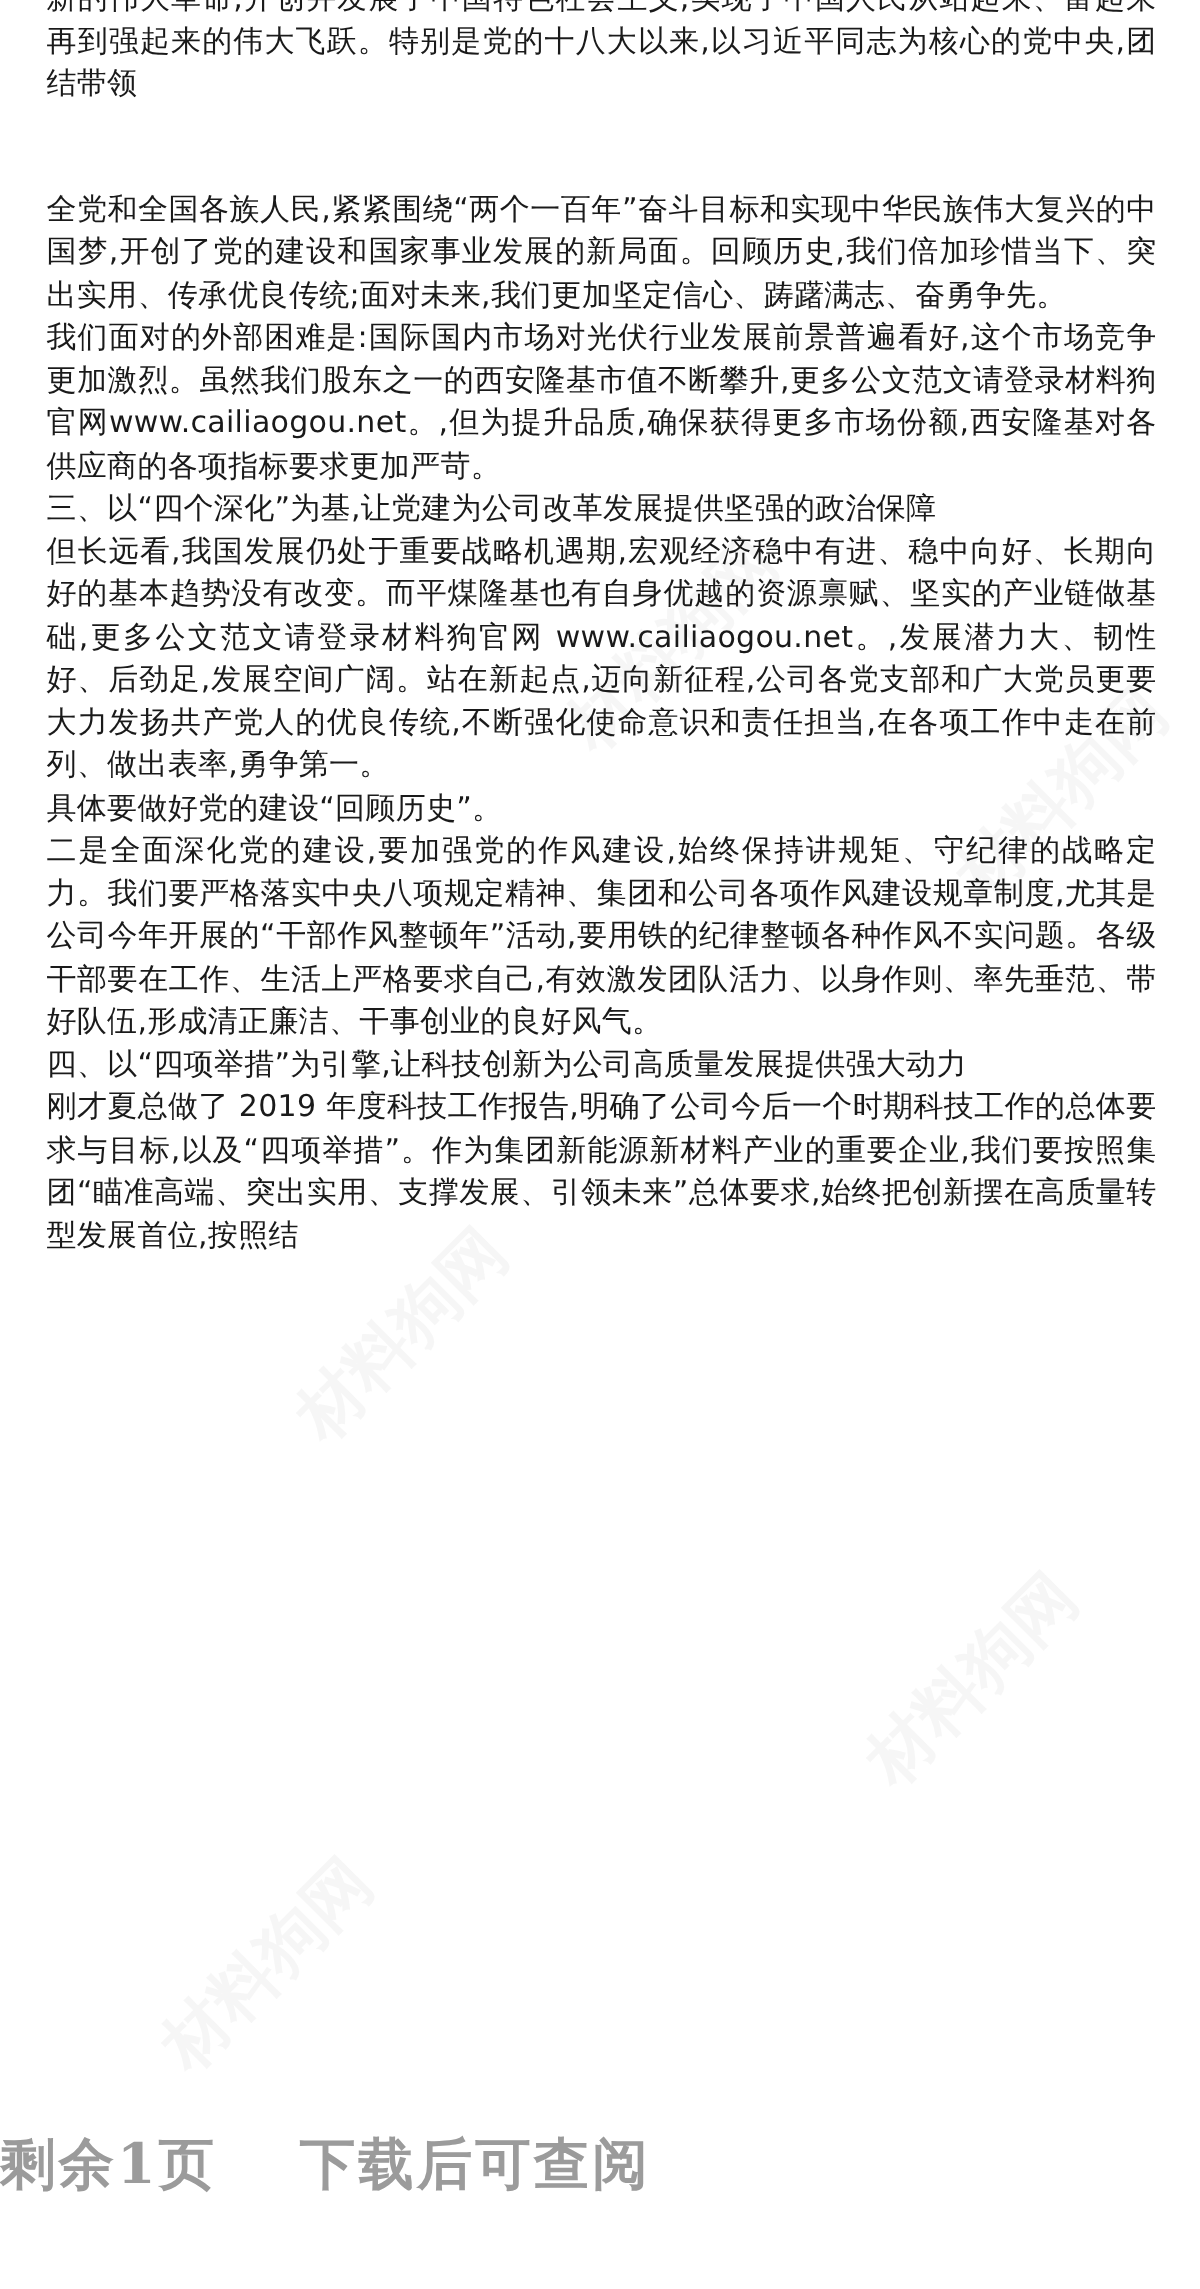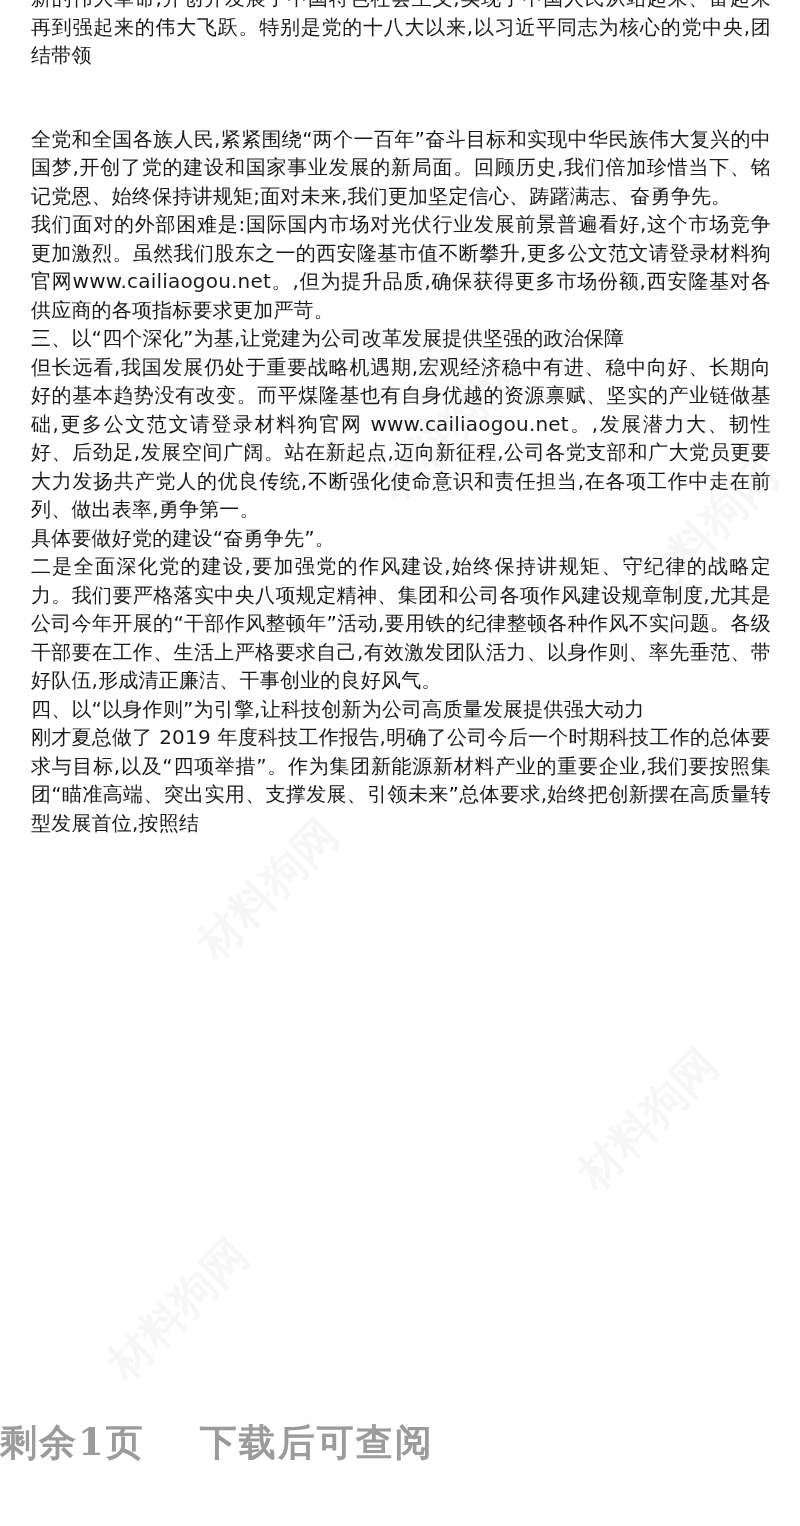--- a/index.html
+++ b/index.html
@@ -76,27 +76,27 @@
 
   <div class="wm wm1">材料狗网</div>
   <div class="wm wm2">材料狗网</div>
   <div class="wm wm3">材料狗网</div>
   <div class="wm wm4">材料狗网</div>
   <div class="wm wm5">材料狗网</div>
 
   <div class="doc-body">
     <p class="intro-para">新的伟大革命,开创并发展了中国特色社会主义,实现了中国人民从站起来、富起来再到强起来的伟大飞跃。特别是党的十八大以来,以习近平同志为核心的党中央,团结带领</p>
     <div>
-        <p class="para">全党和全国各族人民,紧紧围绕“两个一百年”奋斗目标和实现中华民族伟大复兴的中国梦,开创了党的建设和国家事业发展的新局面。回顾历史,我们倍加珍惜当下、铭记党恩、始终保持讲规矩;面对未来,我们更加坚定信心、踌躇满志、奋勇争先。</p>
+        <p class="para">全党和全国各族人民,紧紧围绕“两个一百年”奋斗目标和实现中华民族伟大复兴的中国梦,开创了党的建设和国家事业发展的新局面。回顾历史,我们倍加珍惜当下、突出实用、传承优良传统;面对未来,我们更加坚定信心、踌躇满志、奋勇争先。</p>
         <p class="para">我们面对的外部困难是:国际国内市场对光伏行业发展前景普遍看好,这个市场竞争更加激烈。虽然我们股东之一的西安隆基市值不断攀升,更多公文范文请登录材料狗官网www.cailiaogou.net。,但为提升品质,确保获得更多市场份额,西安隆基对各供应商的各项指标要求更加严苛。</p>
         <p class="para">三、以“四个深化”为基,让党建为公司改革发展提供坚强的政治保障</p>
         <p class="para">但长远看,我国发展仍处于重要战略机遇期,宏观经济稳中有进、稳中向好、长期向好的基本趋势没有改变。而平煤隆基也有自身优越的资源禀赋、坚实的产业链做基础,更多公文范文请登录材料狗官网 www.cailiaogou.net。,发展潜力大、韧性好、后劲足,发展空间广阔。站在新起点,迈向新征程,公司各党支部和广大党员更要大力发扬共产党人的优良传统,不断强化使命意识和责任担当,在各项工作中走在前列、做出表率,勇争第一。</p>
-        <p class="para">具体要做好党的建设“奋勇争先”。</p>
+        <p class="para">具体要做好党的建设“回顾历史”。</p>
         <p class="para">二是全面深化党的建设,要加强党的作风建设,始终保持讲规矩、守纪律的战略定力。我们要严格落实中央八项规定精神、集团和公司各项作风建设规章制度,尤其是公司今年开展的“干部作风整顿年”活动,要用铁的纪律整顿各种作风不实问题。各级干部要在工作、生活上严格要求自己,有效激发团队活力、以身作则、率先垂范、带好队伍,形成清正廉洁、干事创业的良好风气。</p>
-        <p class="para">四、以“以身作则”为引擎,让科技创新为公司高质量发展提供强大动力</p>
+        <p class="para">四、以“四项举措”为引擎,让科技创新为公司高质量发展提供强大动力</p>
         <p class="para">刚才夏总做了 2019 年度科技工作报告,明确了公司今后一个时期科技工作的总体要求与目标,以及“四项举措”。作为集团新能源新材料产业的重要企业,我们要按照集团“瞄准高端、突出实用、支撑发展、引领未来”总体要求,始终把创新摆在高质量转型发展首位,按照结</p>
       </div>
   </div>
 
   <div class="footer-note">
     <span>剩余1页</span><span class="footer-gap"></span><span>下载后可查阅</span>
   </div>
 
 </div>
 

